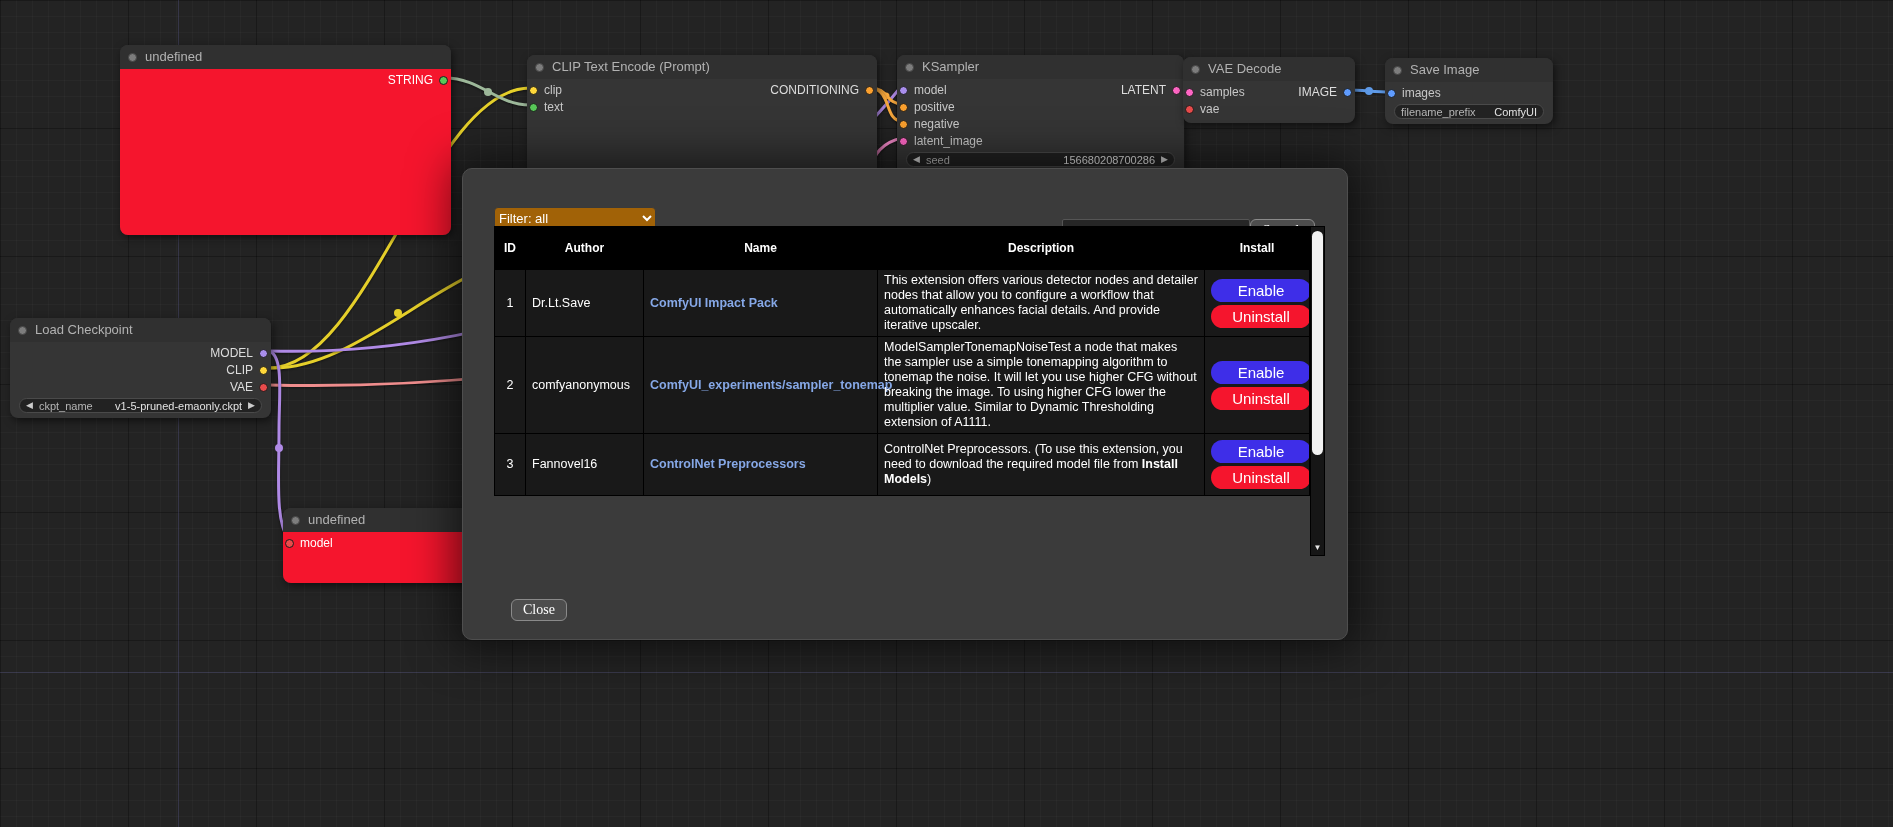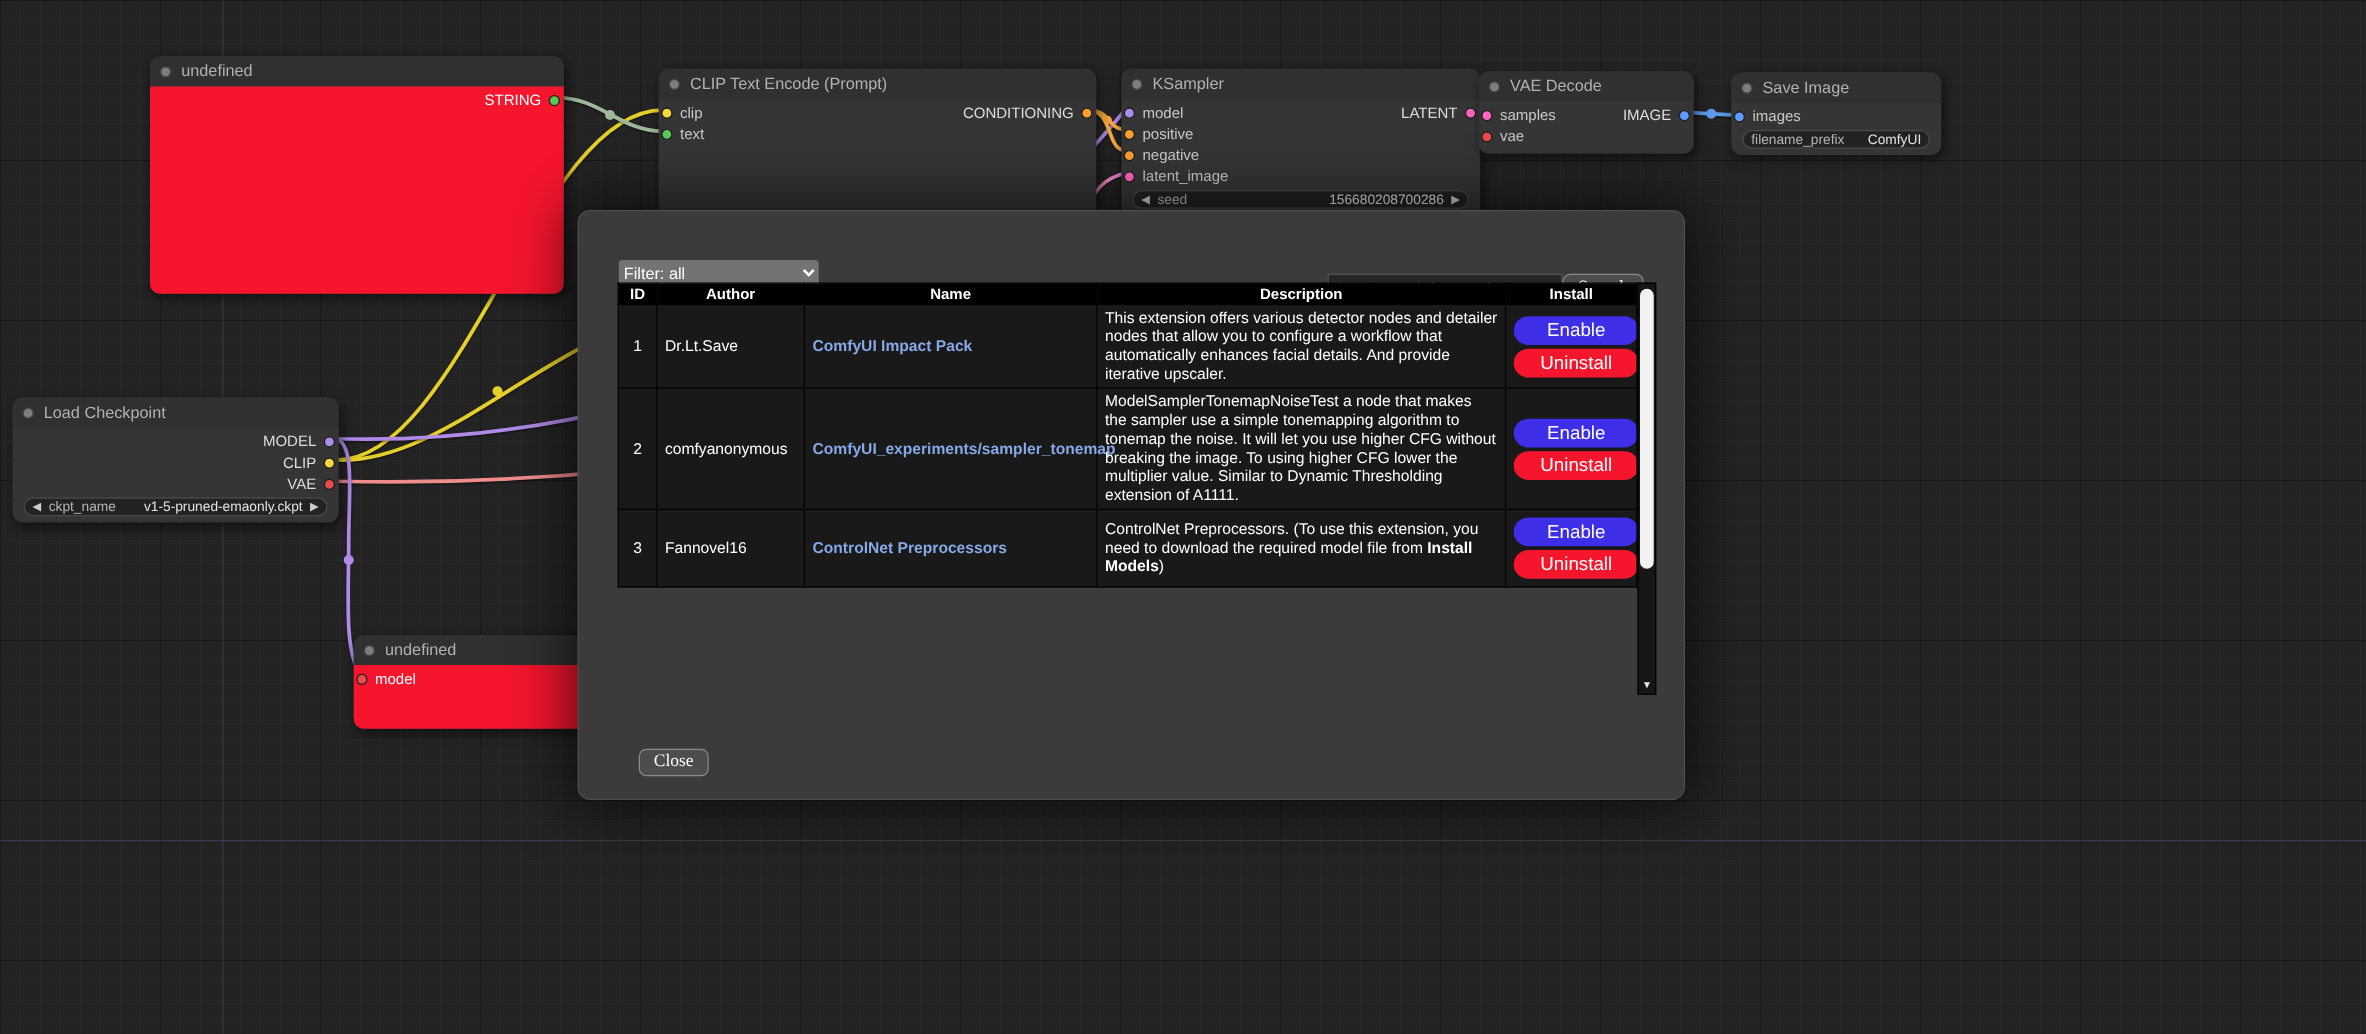--- a/index.html
+++ b/index.html
@@ -33,28 +33,28 @@
   .out-label{color:#ddd;}
   .widget{display:flex;align-items:center;height:15px;margin:2px 9px;padding:0 6px;background:#222;border:1px solid #4a4a4a;border-radius:8px;font-size:11px;color:#b5b5b5;white-space:nowrap;}
   .widget .arrow{font-size:9px;color:#ccc;line-height:15px;}
   .widget .wlabel{margin:0 6px;}
   .widget .wvalue{margin-left:auto;margin-right:6px;color:#e2e2e2;}
   .red .slot-line{color:#fff;align-items:center;}
 
   
   #modal{position:absolute;left:462px;top:168px;width:886px;height:472px;background:#3b3b3b;border:1px solid #4e4e4e;border-radius:10px;box-shadow:0 0 45px 8px rgba(0,0,0,.6);z-index:10;color:#fff;}
   .modal-controls{position:absolute;left:31px;right:32px;top:26px;display:flex;align-items:center;}
-  select.filter{width:162px;height:23px;background:#737373;color:#fff;border:1px solid #3a3a3a;border-radius:4px;font-size:13px;font-family:"Liberation Sans",sans-serif;}
+  select.filter{width:162px;height:23px;background:#a16207;color:#fff;border:1px solid #3a3a3a;border-radius:4px;font-size:13px;font-family:"Liberation Sans",sans-serif;}
   .search-box{margin-left:auto;display:flex;align-items:flex-start;margin-top:24px;}
   input.search{width:188px;height:22px;background:#262626;border:1px solid #555;border-radius:2px;color:#ccc;font-size:13px;padding:0 7px;font-family:"Liberation Sans",sans-serif;}
   input.search::placeholder{color:#8a8a8a;}
   .btn-gray{background:#4d4d4d;border:1px solid #8a8a8a;border-radius:6px;color:#fff;font-size:15px;padding:2px 11px;font-family:Liberation Serif, serif;cursor:pointer;}
   .table-wrap{position:absolute;left:31px;top:57px;width:831px;height:330px;}
   table.ext{border-collapse:collapse;width:815px;table-layout:fixed;font-size:12.5px;}
-  table.ext th{background:#000;border:1px solid #000;color:#fff;font-size:12px;font-weight:bold;padding:1px 3px;height:17px;}
+  table.ext th{background:#000;border:1px solid #000;color:#fff;font-size:12px;font-weight:bold;padding:14px 3px;height:17px;}
   table.ext td{background:#191919;border:1px solid #000;padding:3px 6px;vertical-align:middle;line-height:15px;}
   .col-id{width:31px;} .col-author{width:118px;} .col-name{width:234px;} .col-desc{width:327px;} .col-install{width:105px;}
   td.cid{text-align:center;}
   td.cname a{color:#86a8e7;font-weight:bold;text-decoration:none;}
   td.cinstall{text-align:center;}
   .pill{display:block;width:100px;height:23px;margin:3px auto;border:none;border-radius:12px;color:#fff;font-size:15px;line-height:21px;font-family:Liberation Sans, sans-serif;cursor:pointer;}
   .pill.enable{background:#3e2ee8;}
   .pill.uninstall{background:#f5152d;}
   .scrollbar{position:absolute;right:0;top:0;width:15px;height:330px;background:#161616;border:1px solid #000;}
   .scroll-thumb{position:absolute;left:1px;top:4px;width:11px;height:224px;background:#f2f2f2;border-radius:6px;}

